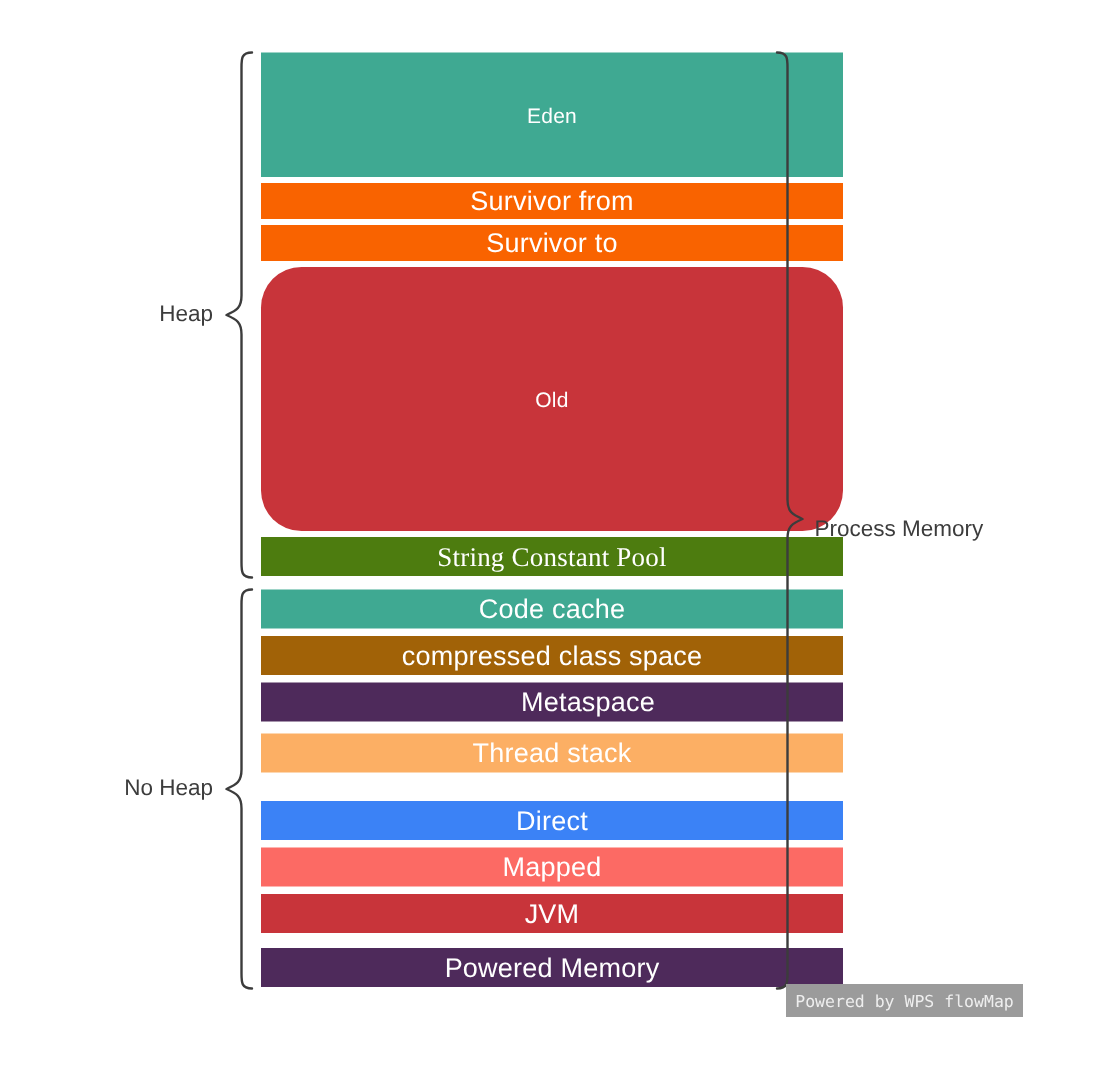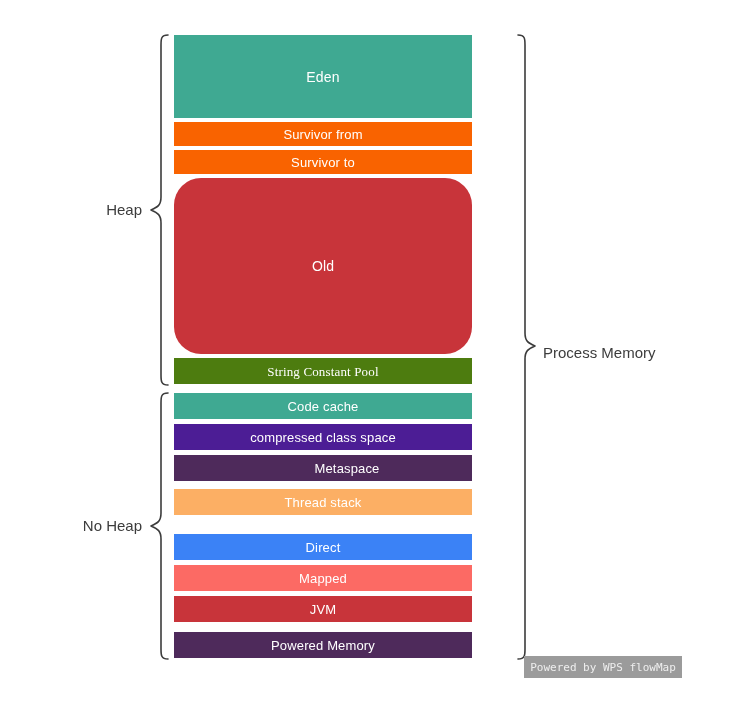--- a/index.html
+++ b/index.html
@@ -17,29 +17,29 @@
     width: 732px;
     height: 710px;
     background: #ffffff;
     overflow: hidden;
   }
 
   
   .bar {
     position: absolute;
     left: 174px;
-    width: 298px;
+    width: 388px;
     display: flex;
     align-items: center;
     justify-content: center;
     box-sizing: border-box;
   }
   .bar-label {
     color: #ffffff;
-    font-size: 13px;
+    font-size: 18px;
     line-height: 1;
     letter-spacing: .15px;
     text-align: center;
     white-space: nowrap;
     pointer-events: none;
   }
   .bar-label.big {
     font-size: 14px;
   }
 
@@ -118,21 +118,21 @@
   </div>
 
   <div class="bar" style="top:358px; height:26px; background:#4d7c0f;font-family:Liberation Serif, serif;">
     <span class="bar-label">String Constant Pool</span>
   </div>
 
   <div class="bar" style="top:393px; height:26px; background:#3FA992;">
     <span class="bar-label">Code cache</span>
   </div>
 
-  <div class="bar" style="top:424px; height:26px; background:#4c1d95;">
+  <div class="bar" style="top:424px; height:26px; background:#a16207;">
     <span class="bar-label">compressed class space</span>
   </div>
 
   <div class="bar" style="top:455px; height:26px; background:#4E2A5B;padding-left:48px;">
     <span class="bar-label">Metaspace</span>
   </div>
 
   <div class="bar" style="top:489px; height:26px; background:#FCAF64;">
     <span class="bar-label">Thread stack</span>
   </div>

